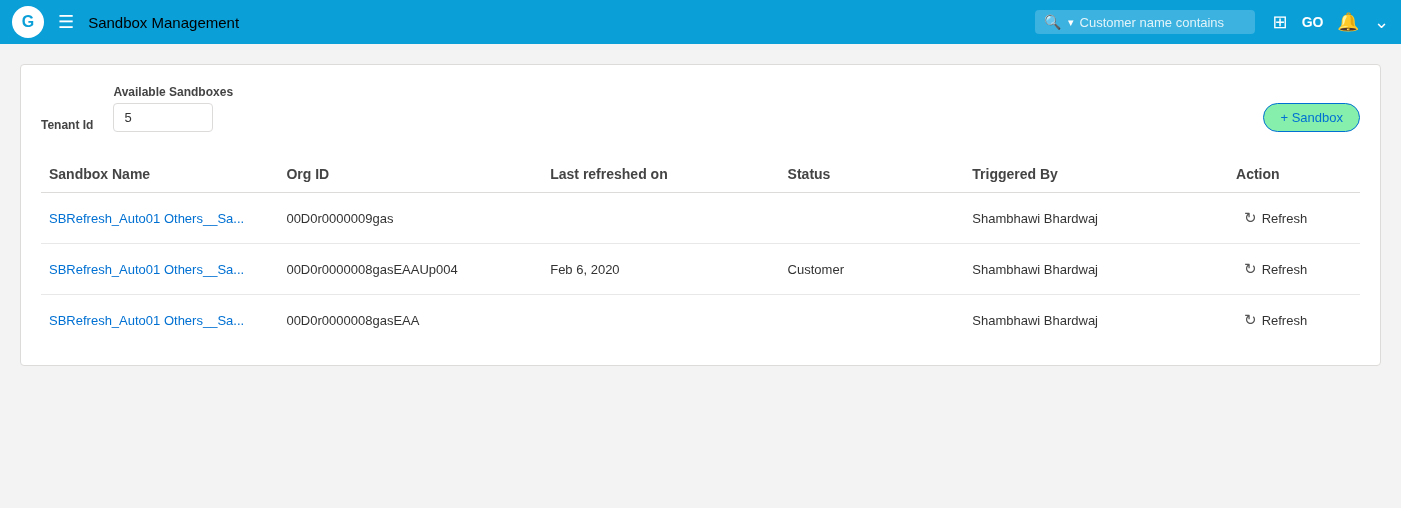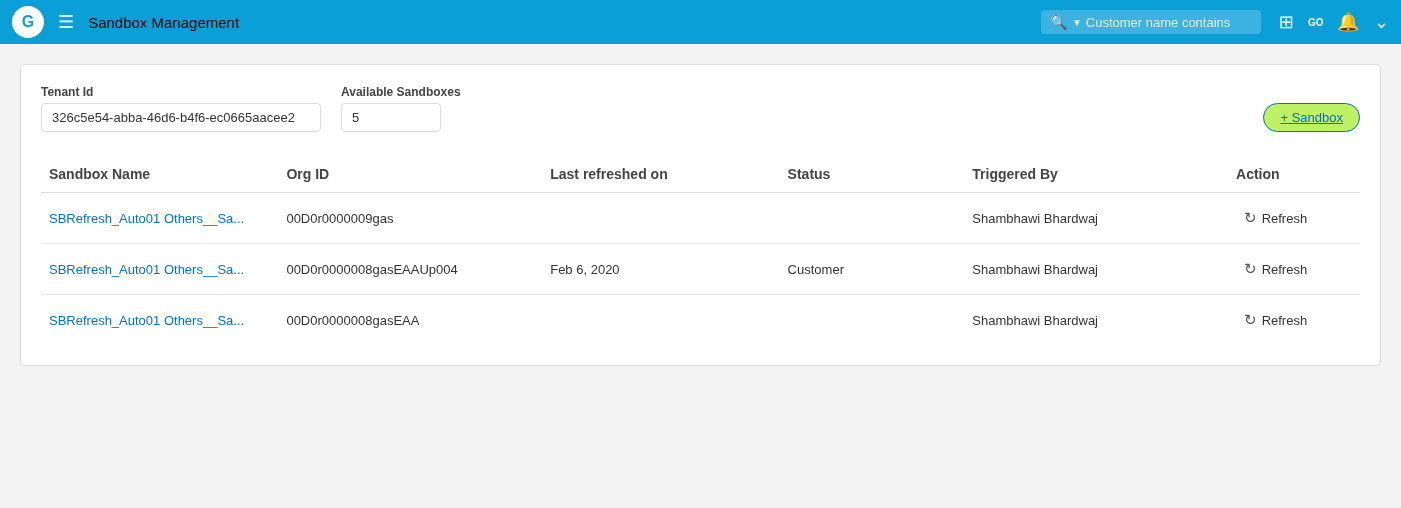--- a/index.html
+++ b/index.html
@@ -110,27 +110,26 @@
       font-size: 13px;
       color: #333;
       width: 280px;
     }
     .field-input-sm {
       width: 100px;
     }
     .sandbox-btn {
       margin-left: auto;
       border: 1px solid #0070d2;
-      background: #bef264;
+      background: #86efac;
       color: #0070d2;
       padding: 6px 16px;
       border-radius: 20px;
       font-size: 13px;
       cursor: pointer;
-      text-decoration: underline;
     }
 
     
     .table-wrapper {
       width: 100%;
     }
     table {
       width: 100%;
       border-collapse: collapse;
     }
@@ -190,33 +189,32 @@
   <span class="nav-hamburger">☰</span>
   <span class="nav-title">Sandbox Management</span>
   <div class="nav-spacer"></div>
   <div class="nav-search">
     <span class="nav-search-icon">🔍</span>
     <span class="nav-search-dropdown">▾</span>
     <input type="text" placeholder="Customer name contains" style="">
   </div>
   <div class="nav-icons">
     <span class="nav-icon" title="Grid">⊞</span>
-    <span class="nav-icon" style="font-size:10px;font-weight:bold;">GO</span>
+    <span class="nav-icon" style="font-size:14px;font-weight:bold;">GO</span>
     <span class="nav-icon">🔔</span>
     <span class="nav-icon">⌄</span>
   </div>
 </nav>
 
 <div class="main-content">
   <div class="card">
 
     <div class="tenant-row">
       <div class="field-group">
         <label class="field-label">Tenant Id</label>
-        <input class="field-input" type="text" readonly="" value="326c5e54-abba-46d6-b4f6-ec0665aacee2" style="">
       </div>
       <div class="field-group">
         <label class="field-label">Available Sandboxes</label>
         <input class="field-input field-input-sm" type="text" readonly="" value="5" style="">
       </div>
       <button class="sandbox-btn">+ Sandbox</button>
     </div>
 
     <div class="table-wrapper">
       <table>

